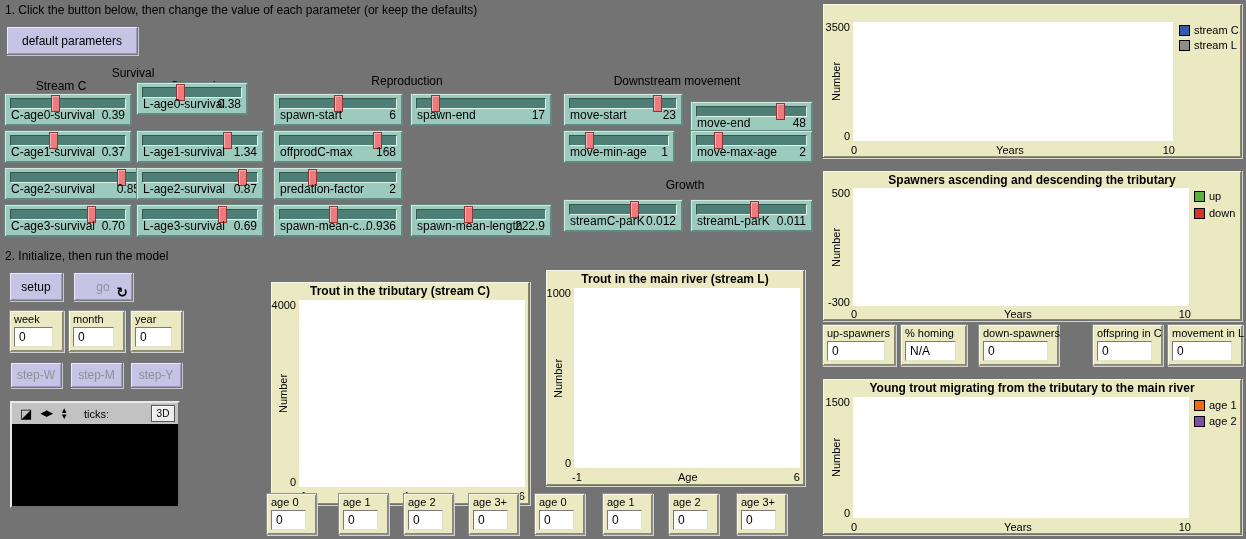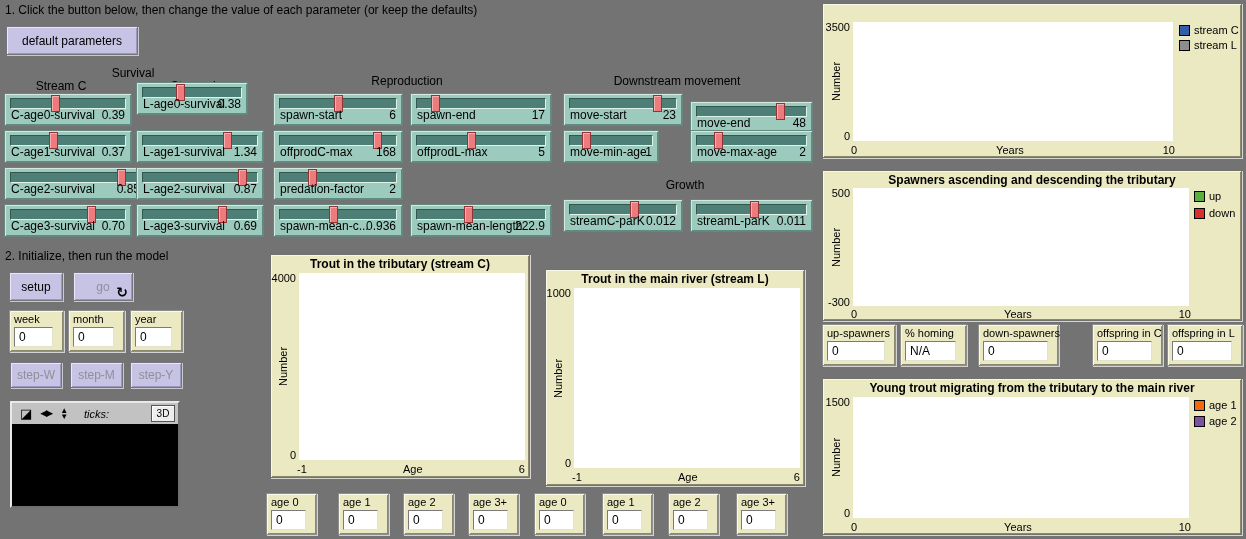--- a/index.html
+++ b/index.html
@@ -47,21 +47,21 @@
   .swatch { width:11px; height:11px; border:1px solid #000; flex:0 0 auto; }
 
   
   .view { position:absolute; background:#000; border:2px solid; border-color:#e9e9e9 #6f6f6f #6f6f6f #e9e9e9; }
   .view-bar { position:absolute; left:0; right:0; top:0; height:21px; background:#c2c2c2;
               display:flex; align-items:center; }
   .vicon { color:#000; margin-left:8px; }
   .vicon.resize { font-size:13px; line-height:13px; }
   .vicon.horiz { font-size:9px; letter-spacing:-1px; line-height:9px; }
   .vicon.vert { display:flex; flex-direction:column; font-size:8px; line-height:6px; }
-  .ticks-label { margin-left:16px; font-size:11px;font-style:italic; }
+  .ticks-label { margin-left:16px; font-size:11px; }
   .btn3d { position:absolute; right:3px; top:2px; width:24px; height:17px; background:#ededed;
            border:1px solid #555; box-shadow: inset 1px 1px 0 #fff; font-size:10px;
            display:flex; align-items:center; justify-content:center; cursor:pointer; }
 </style>
 </head>
 <body>
 
 <div id="app">
 
   <div class="heading" style="left:5px;top:3px">1. Click the button below, then change the value of each parameter (or keep the defaults)</div>
@@ -145,27 +145,20 @@
     <span class="sl-label">spawn-end</span>
     <span class="sl-value">17</span>
   </div>
   <div class="slider" style="left:273px;top:130px;width:130px">
     <div class="sl-track">
         <div class="sl-thumb" style="left: 84%;"></div>
       </div>
     <span class="sl-label">offprodC-max</span>
     <span class="sl-value">168</span>
   </div>
-  <div class="slider" style="left:410px;top:130px;width:142px">
-    <div class="sl-track">
-        <div class="sl-thumb" style="left: 42%;"></div>
-      </div>
-    <span class="sl-label">offprodL-max</span>
-    <span class="sl-value">5</span>
-  </div>
   <div class="slider" style="left:273px;top:167px;width:130px">
     <div class="sl-track">
         <div class="sl-thumb" style="left: 28%;"></div>
       </div>
     <span class="sl-label">predation-factor</span>
     <span class="sl-value">2</span>
   </div>
   <div class="slider" style="left:273px;top:204px;width:130px">
     <div class="sl-track">
         <div class="sl-thumb" style="left: 46%;"></div>
@@ -188,21 +181,21 @@
     <span class="sl-label">move-start</span>
     <span class="sl-value">23</span>
   </div>
   <div class="slider" style="left:690px;top:101px;width:123px">
     <div class="sl-track">
         <div class="sl-thumb" style="left: 76%;"></div>
       </div>
     <span class="sl-label">move-end</span>
     <span class="sl-value">48</span>
   </div>
-  <div class="slider" style="left:563px;top:130px;width:96px">
+  <div class="slider" style="left:563px;top:130px;width:112px">
     <div class="sl-track">
         <div class="sl-thumb" style="left: 19%;"></div>
       </div>
     <span class="sl-label">move-min-age</span>
     <span class="sl-value">1</span>
   </div>
   <div class="slider" style="left:690px;top:130px;width:123px">
     <div class="sl-track">
         <div class="sl-thumb" style="left: 19%;"></div>
       </div>
@@ -255,21 +248,21 @@
       <span class="vicon horiz">◀▶</span>
       <span class="vicon vert">
         <span>▲</span>
         <span>▼</span>
       </span>
       <span class="ticks-label">ticks:</span>
       <span class="btn3d">3D</span>
     </div>
   </div>
 
-  <div class="plot" style="left:270px;top:254px;width:260px;height:224px">
+  <div class="plot" style="left:270px;top:281px;width:260px;height:224px">
     <div class="plot-title">Trout in the tributary (stream C)</div>
     <div class="plot-area" style="left:28px;top:18px;right:4px;bottom:17px"></div>
     <div class="ytick" style="left:0;top:17px;width:25px">4000</div>
     <div class="ytick" style="left:0;bottom:16px;width:25px">0</div>
     <div class="ylabel" style="left:6px;top:18px;bottom:17px">Number</div>
     <div class="xrow" style="left:26px;right:4px;bottom:2px">
       <span>-1</span>
       <span>Age</span>
       <span>6</span>
     </div>
@@ -373,21 +366,21 @@
   </div>
   <div class="monitor" style="left:978px;top:324px;width:81px;height:42px">
     <span class="mon-label">down-spawners</span>
     <div class="mon-value">0</div>
   </div>
   <div class="monitor" style="left:1092px;top:324px;width:71px;height:42px">
     <span class="mon-label">offspring in C</span>
     <div class="mon-value">0</div>
   </div>
   <div class="monitor" style="left:1167px;top:324px;width:76px;height:42px">
-    <span class="mon-label">offspring in L</span>
+    <span class="mon-label">movement in L</span>
     <div class="mon-value">0</div>
   </div>
 
   <div class="plot" style="left:822px;top:378px;width:420px;height:157px">
     <div class="plot-title">Young trout migrating from the tributary to the main river</div>
     <div class="plot-area" style="left:30px;top:18px;right:52px;bottom:16px"></div>
     <div class="ytick" style="left:0;top:17px;width:27px">1500</div>
     <div class="ytick" style="left:0;bottom:15px;width:27px">0</div>
     <div class="ylabel" style="left:7px;top:18px;bottom:16px">Number</div>
     <div class="xrow" style="left:28px;right:50px;bottom:1px">

